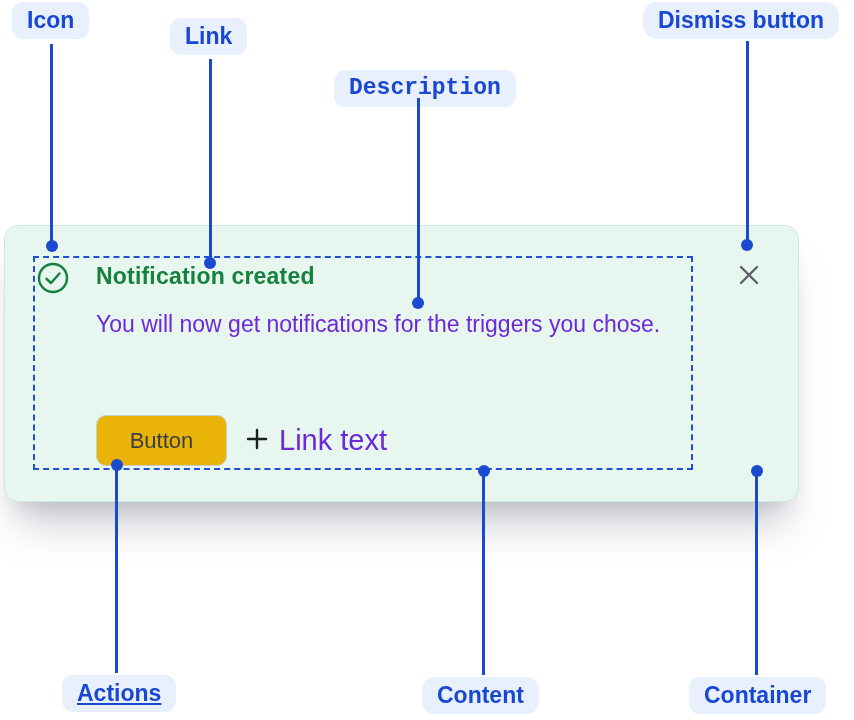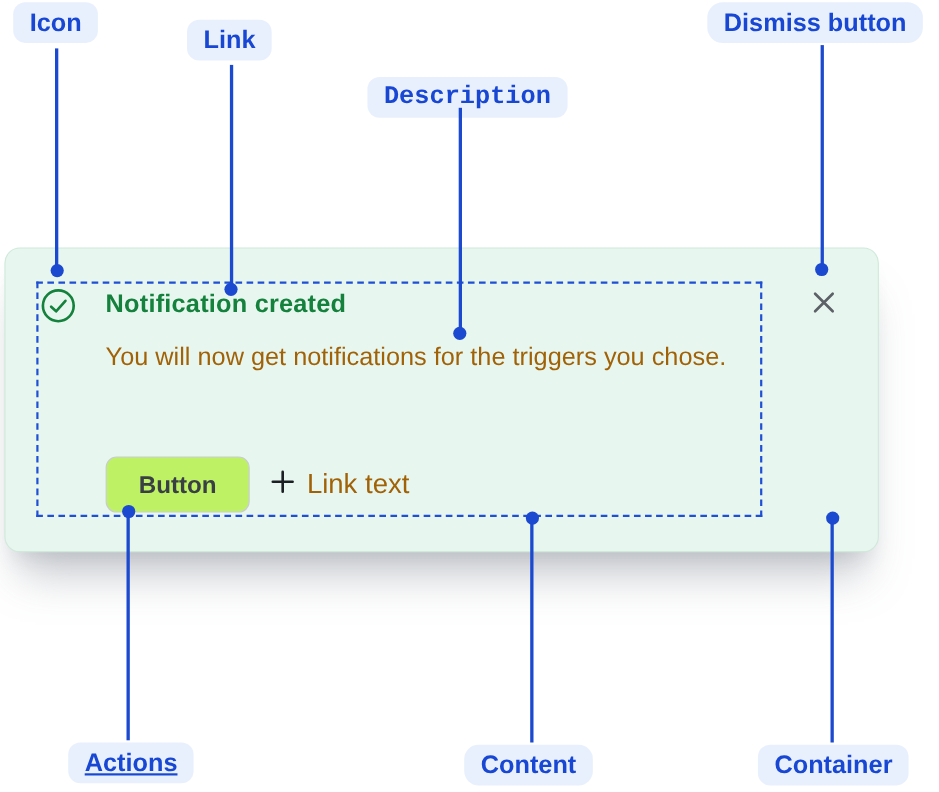--- a/index.html
+++ b/index.html
@@ -20,34 +20,34 @@
     position:absolute;left:33px;top:256px;width:660px;height:214px;
     border:2px dashed #1e4fd6;box-sizing:border-box;
   }
   .check-icon{position:absolute;left:37px;top:262px;width:32px;height:32px;}
   .toast-title{
     position:absolute;left:96px;top:263px;
     font-size:23px;font-weight:700;color:#14813c;letter-spacing:.2px;
   }
   .toast-desc{
     position:absolute;left:96px;top:306px;width:575px;
-    font-size:23px;color:#a16207;line-height:36px;
+    font-size:23px;color:#6d28d9;line-height:36px;
   }
   .toast-button{
     position:absolute;left:96px;top:415px;width:131px;height:51px;
-    background:#bef264;border:1.5px solid #c8ccd2;border-radius:10px;
+    background:#eab308;border:1.5px solid #c8ccd2;border-radius:10px;
     box-sizing:border-box;display:flex;align-items:center;justify-content:center;
     font-family:"Liberation Sans", sans-serif;
-    font-size:22px;color:#3a3f45;cursor:pointer;font-weight:bold;
+    font-size:22px;color:#3a3f45;cursor:pointer;
   }
   .toast-link{
     position:absolute;left:246px;top:415px;height:51px;
     display:flex;align-items:center;gap:11px;cursor:pointer;
   }
-  .toast-link .label{font-size:25px;font-weight:500;color:#a16207;}
+  .toast-link .label{font-size:29px;font-weight:500;color:#6d28d9;}
   .dismiss-btn{
     position:absolute;left:735px;top:262px;width:28px;height:28px;
     display:flex;align-items:center;justify-content:center;cursor:pointer;
     background:none;border:none;padding:0;
   }
   
   .pill{
     position:absolute;display:inline-block;
     background:#e9f0fd;color:#1847d3;font-weight:700;font-size:23px;
     padding:6px 15px;border-radius:11px;white-space:nowrap;line-height:1.1;

